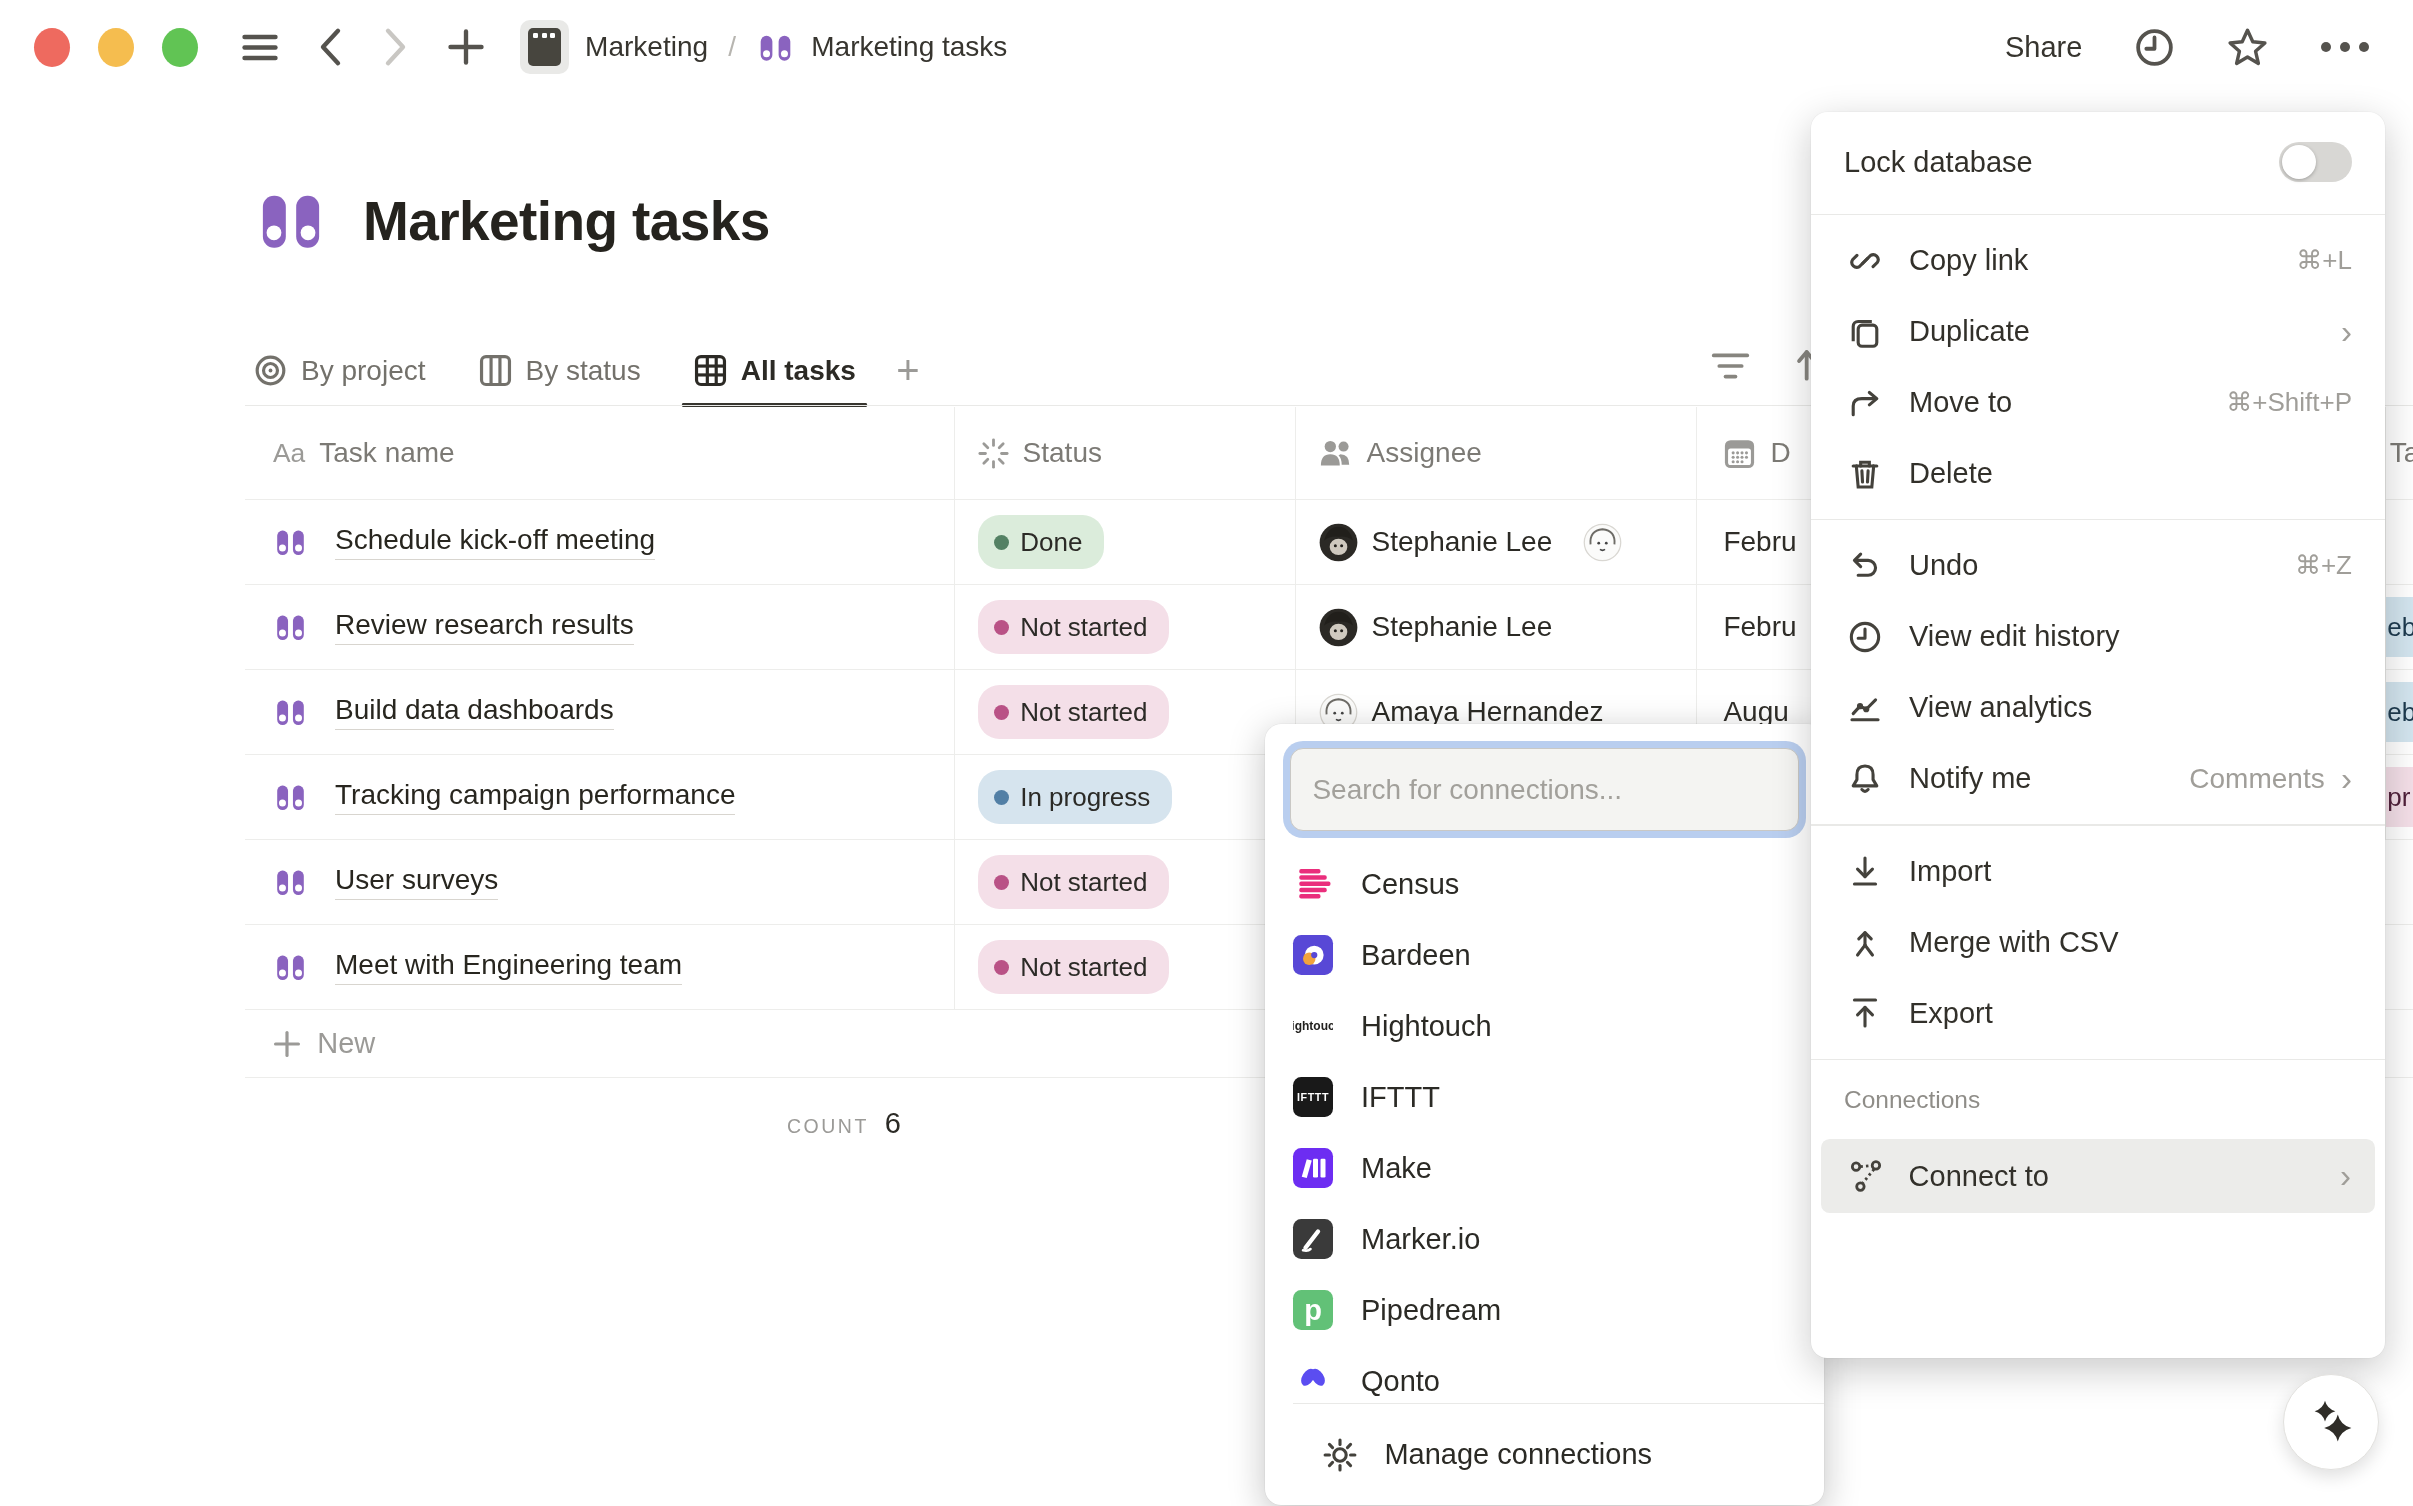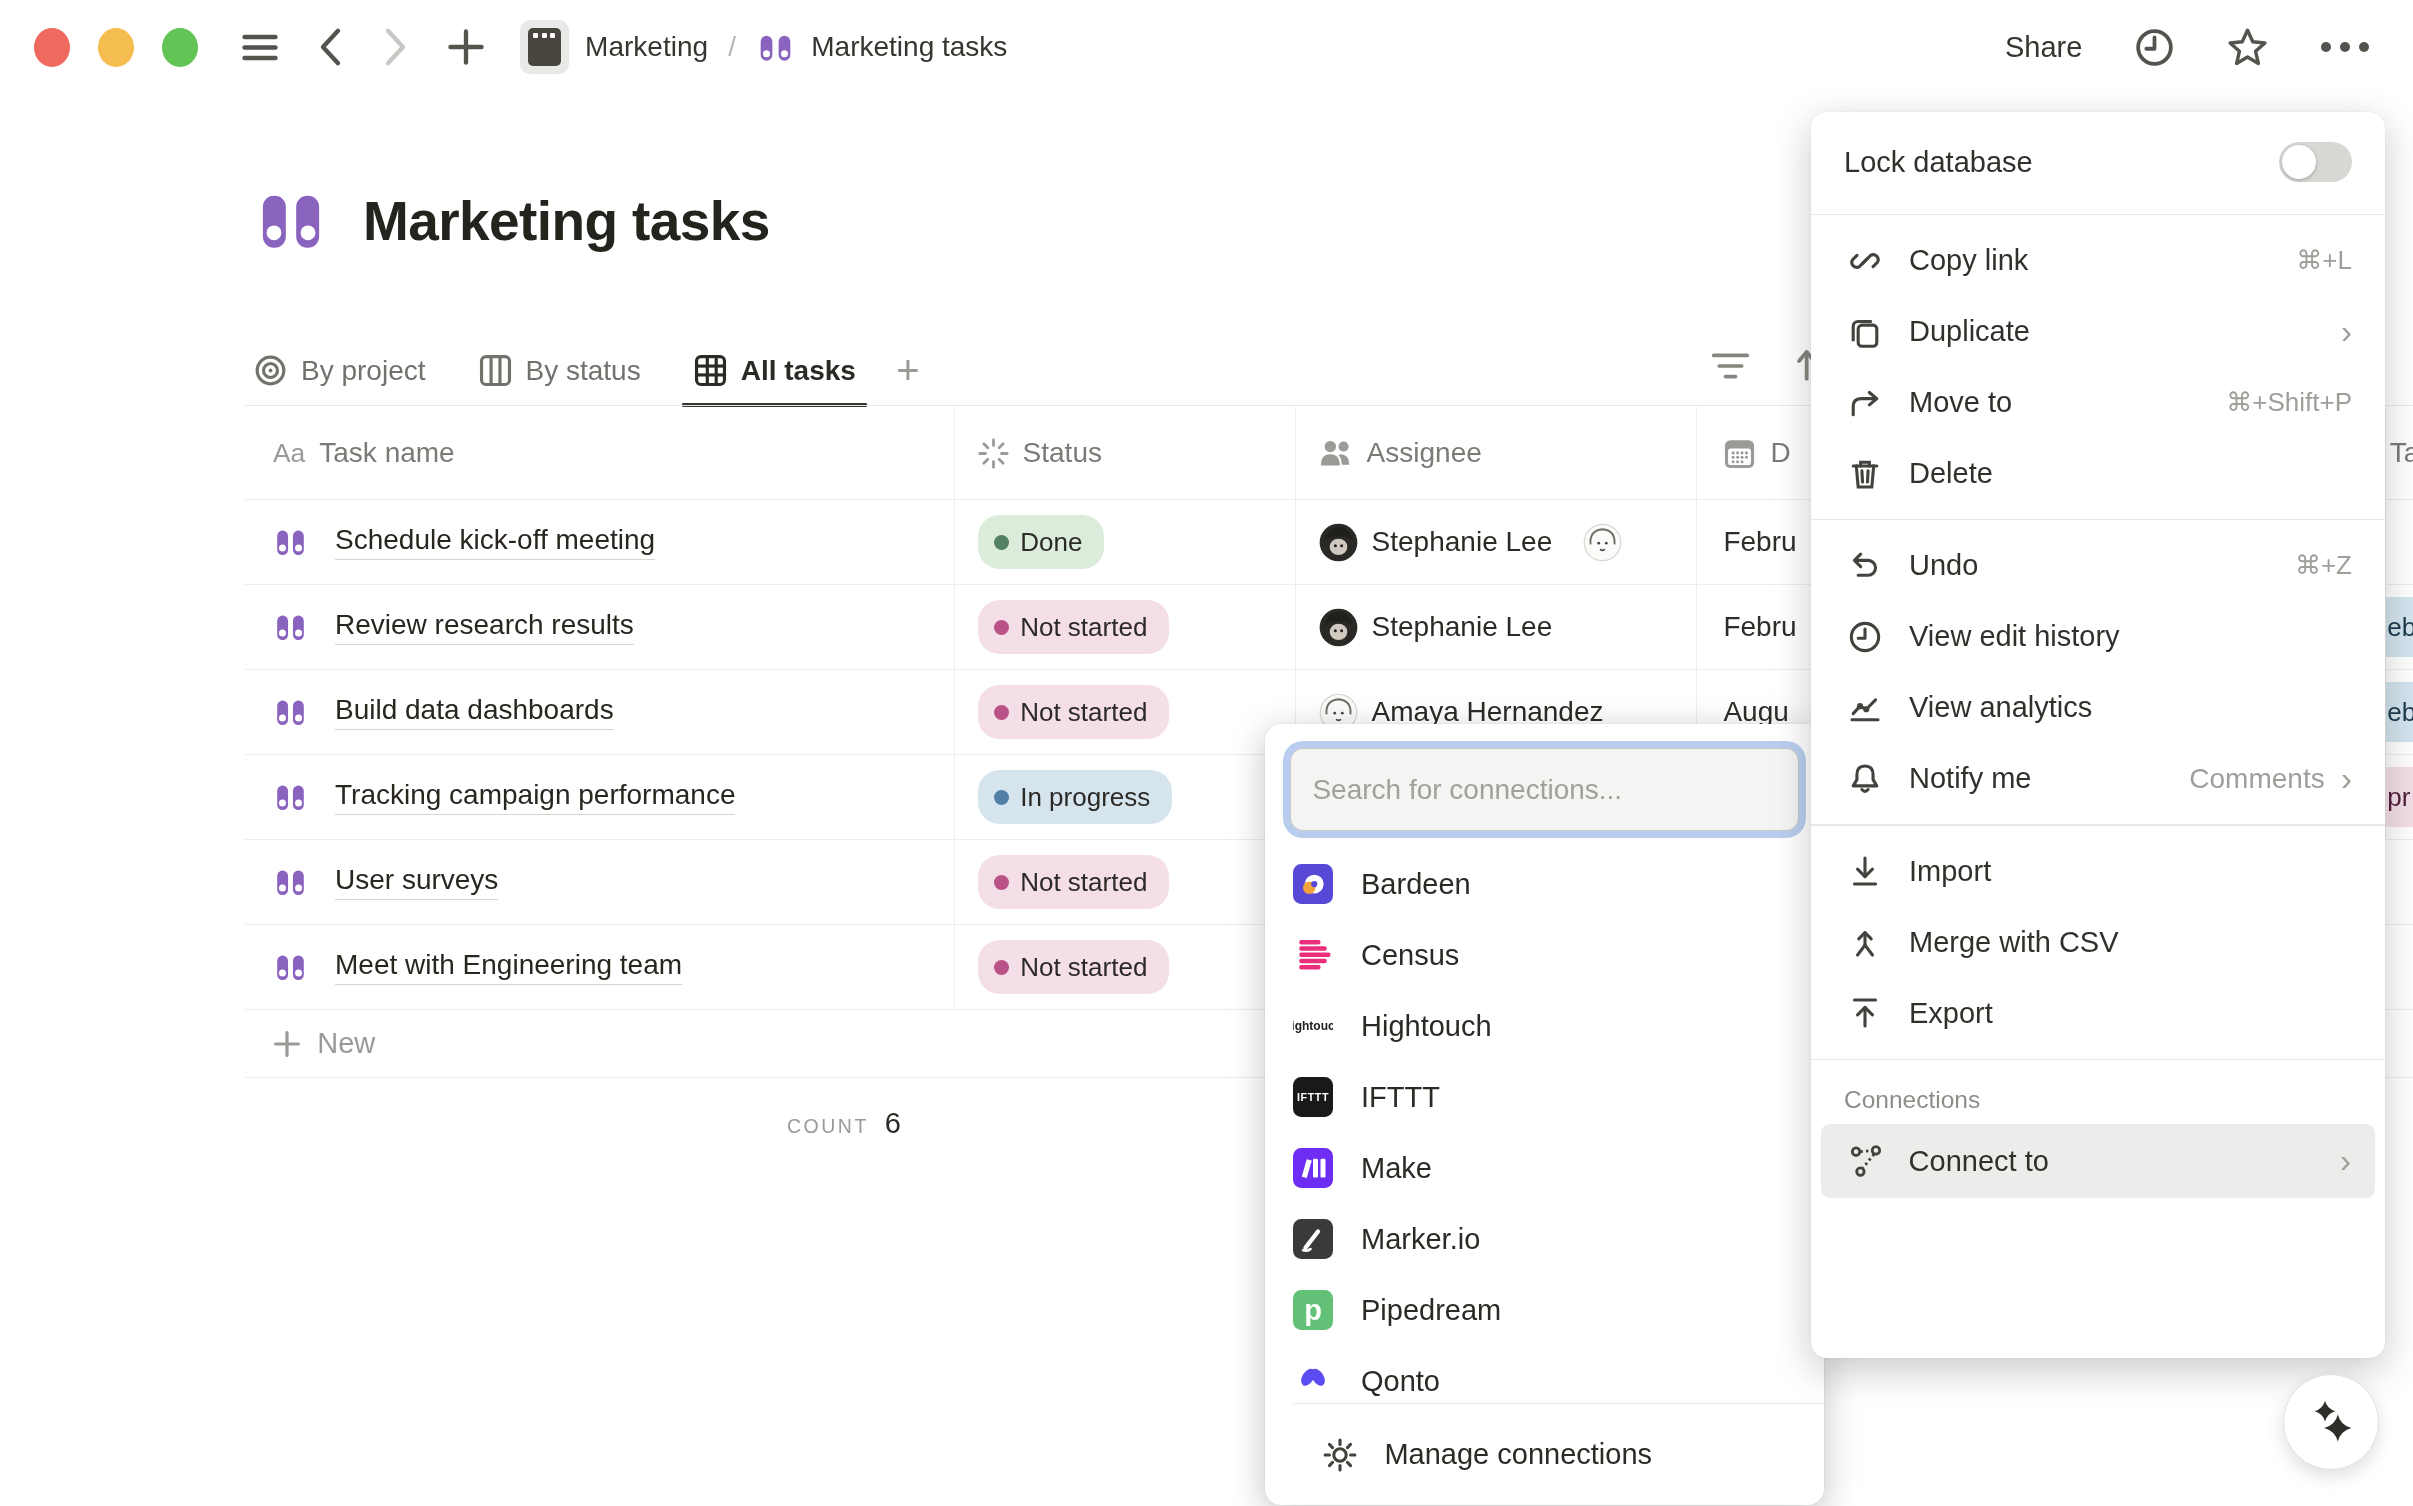--- a/index.html
+++ b/index.html
@@ -97,21 +97,21 @@
   .mi{display:flex;align-items:center;height:71px;padding:0 33px;box-sizing:border-box;font-size:29px;color:#32302a;}
   .mi .ic{width:41px;display:flex;justify-content:center;margin-right:24px;flex:0 0 auto;}
   .mi .sc{margin-left:auto;color:#a09e99;font-size:26px;}
   .mi .chev{margin-left:auto;color:#a09e99;font-size:33px;}
   .mi .val{margin-left:auto;color:#a09e99;font-size:28px;display:flex;align-items:center;gap:16.3px;}
   .mdiv{height:1.3px;background:#e9e9e7;margin:10px 0;}
   .lockrow{height:83px;}
   .toggle{margin-left:auto;width:73px;height:40px;border-radius:20px;background:#d8d7d4;position:relative;}
   .toggle .knob{position:absolute;left:3.1px;top:3.1px;width:34px;height:34px;border-radius:50%;background:#fff;box-shadow:0 1.3px 3.8px rgba(0,0,0,.25);}
   .msection{padding:16.3px 33px 10px;font-size:24.5px;color:#8f8d88;}
-  .connectto{margin:0 10px;background:#ececea;border-radius:8.8px;height:74px;padding:0 24px;}
+  .connectto{margin:15px 10px;background:#ececea;border-radius:8.8px;height:74px;padding:0 24px;}
   .connectto .ic{margin-right:22.6px;}
 
   
   .aibtn{position:absolute;left:2283px;top:1374px;width:94px;height:94px;border-radius:50%;background:#fff;
          border:1.9px solid #e2e1de;box-shadow:0 6.3px 17.6px rgba(0,0,0,.13);display:flex;align-items:center;justify-content:center;z-index:40;}
 </style>
 </head>
 <body>
 
 <div class="screen">
@@ -533,43 +533,43 @@
         <span class="efrag f-pink">pr</span>
       </div>
   </div>
 
   <div class="popup">
     <div class="search-wrap">
       <input class="search" type="text" placeholder="Search for connections..." style="">
     </div>
     <div class="clist">
       <div class="citem">
-        <span class="cicon ic-bardeen">
-            <svg width="40" height="40" viewBox="0 0 64 64">
-              <circle cx="34" cy="32" r="15" fill="#fff"></circle>
-              <circle cx="26" cy="38" r="10" fill="#f2a33c"></circle>
-              <circle cx="38" cy="28" r="7" fill="#fff"></circle>
-              <circle cx="34" cy="32" r="5" fill="#5848d6"></circle>
-            </svg>
-          </span>
-        <span>Bardeen</span>
-      </div>
-      <div class="citem">
         <span class="cicon ic-census">
             <svg width="40" height="40" viewBox="0 0 64 64">
               <g fill="#ea2e7c">
                 <rect x="10" y="8" width="34" height="7" rx="3"></rect>
                 <rect x="10" y="18" width="44" height="7" rx="3"></rect>
                 <rect x="10" y="28" width="50" height="7" rx="3"></rect>
                 <rect x="10" y="38" width="44" height="7" rx="3"></rect>
                 <rect x="10" y="48" width="34" height="7" rx="3"></rect>
               </g>
             </svg>
           </span>
         <span>Census</span>
+      </div>
+      <div class="citem">
+        <span class="cicon ic-bardeen">
+            <svg width="40" height="40" viewBox="0 0 64 64">
+              <circle cx="34" cy="32" r="15" fill="#fff"></circle>
+              <circle cx="26" cy="38" r="10" fill="#f2a33c"></circle>
+              <circle cx="38" cy="28" r="7" fill="#fff"></circle>
+              <circle cx="34" cy="32" r="5" fill="#5848d6"></circle>
+            </svg>
+          </span>
+        <span>Bardeen</span>
       </div>
       <div class="citem">
         <span class="cicon ic-hightouch">
             <span>hightouch</span>
           </span>
         <span>Hightouch</span>
       </div>
       <div class="citem">
         <span class="cicon ic-ifttt">
             <span>IFTTT</span>

